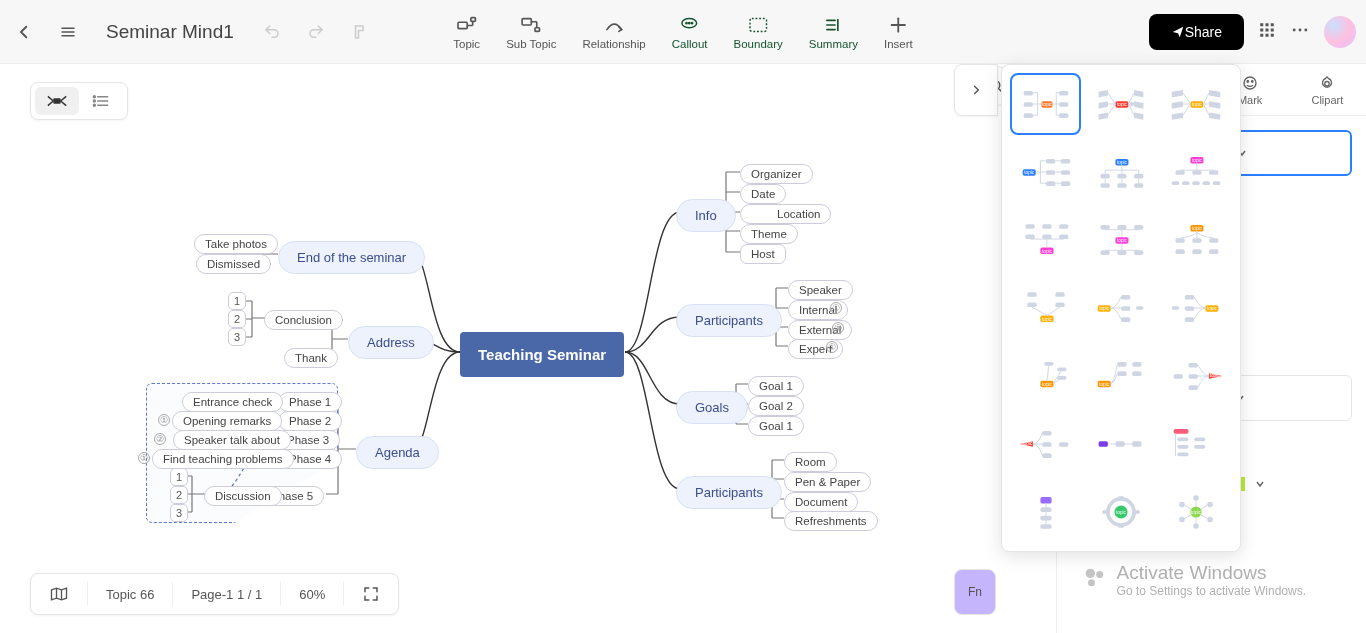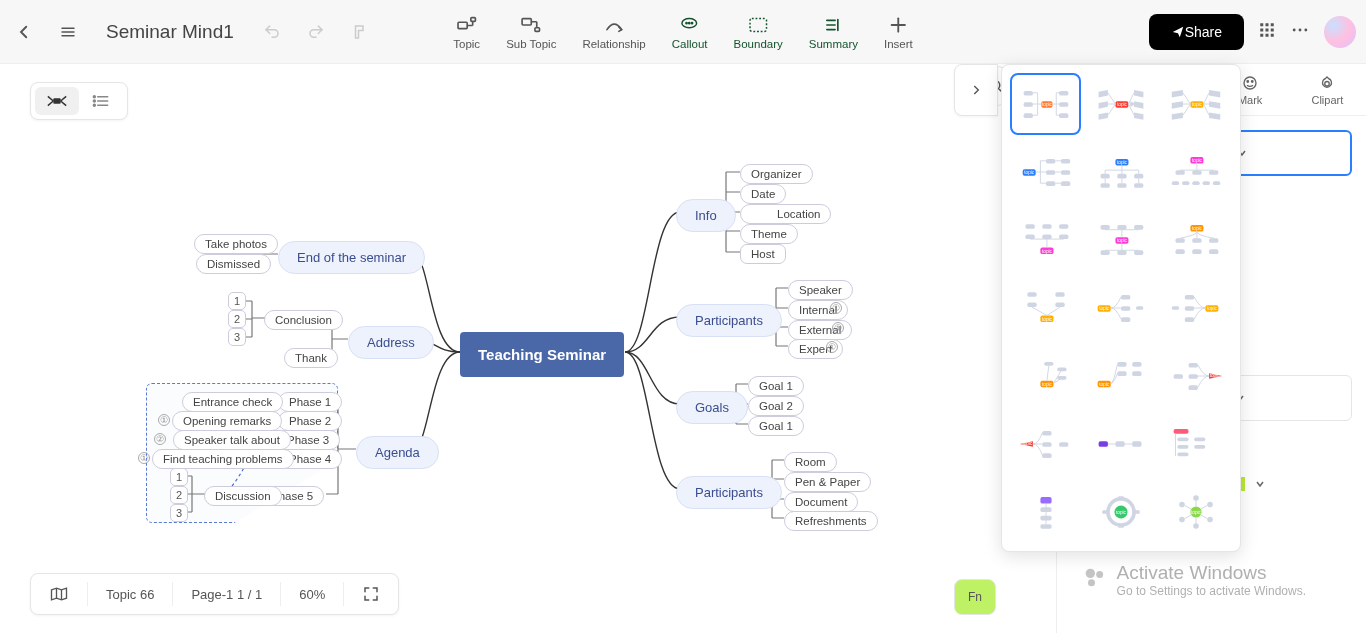--- a/index.html
+++ b/index.html
@@ -34,21 +34,21 @@
 .center-node { background: #4a68a8; color: #fff; font-weight: 600; font-size: 15px; border-radius: 4px; padding: 14px 18px; }
 .main-node { background: #eef2fc; border: 1px solid #d8e0f5; color: #3a4d8f; font-weight: 500; padding: 8px 18px; }
 .leaf { background: #fff; border: 1px solid #ccd; color: #444; font-size: 11.5px; padding: 3px 10px; border-radius: 10px; }
 .mini { background: #fff; border: 1px solid #ccd; color: #555; font-size: 11px; width: 18px; height: 18px; border-radius: 5px; display:flex;align-items:center;justify-content:center; padding:0;}
 .boundary { position:absolute; border: 1.5px dashed #5a78d8; border-radius: 6px; background: rgba(120,150,230,.03); }
 
 
 .bottom-bar { position: absolute; left: 30px; bottom: 18px; background: #fff; border: 1px solid #e5e5e5; border-radius: 8px; display: flex; align-items: center; height: 42px; box-shadow: 0 1px 3px rgba(0,0,0,.05); }
 .bb-cell { padding: 0 18px; font-size: 13px; color: #555; display:flex;align-items:center; height:100%; }
 .bb-sep { width:1px; height:60%; background:#eee; }
-.fn-pill{position:absolute;right:370px;bottom:18px;background:#bef264;border:1px solid #e5e5e5;border-radius:8px;width:42px;height:36px;display:flex;align-items:center;justify-content:center;font-size:12px;color:#555;}
+.fn-pill{position:absolute;right:370px;bottom:18px;background:#c4b5fd;border:1px solid #e5e5e5;border-radius:8px;width:42px;height:46px;display:flex;align-items:center;justify-content:center;font-size:12px;color:#555;}
 
 
 .right-panel { position: absolute; top: 64px; right: 0; width: 310px; height: 569px; border-left: 1px solid #eee; background: #fff; }
 .rp-tabs { display:flex; height:52px; border-bottom:1px solid #eee; }
 .rp-tab { flex:1; display:flex; flex-direction:column; align-items:center; justify-content:center; gap:2px; font-size:11px; color:#666; cursor:pointer; }
 .rp-tab.active { color:#2b7fff; border-bottom:2px solid #2b7fff; }
 .rp-body { padding: 14px 14px; display:flex; flex-direction:column; gap:18px; overflow:hidden; }
 .rp-row { display:flex; gap:10px; align-items:center; }
 .style-pick { flex:1; border:2px solid #2b7fff; border-radius:6px; height:46px; display:flex; align-items:center; justify-content:center; }
 .custom-btn { border:1px solid #e5e5e5; border-radius:6px; padding:8px 18px; font-size:13px; cursor:pointer;}

